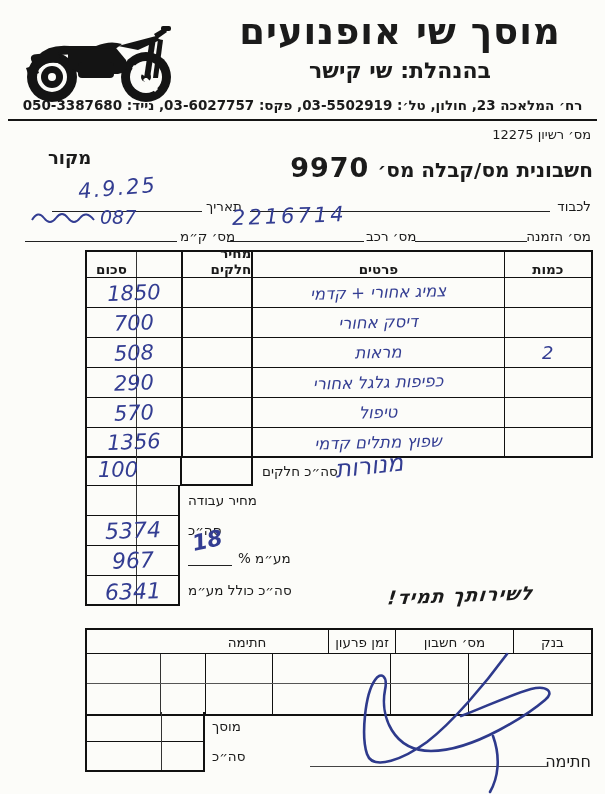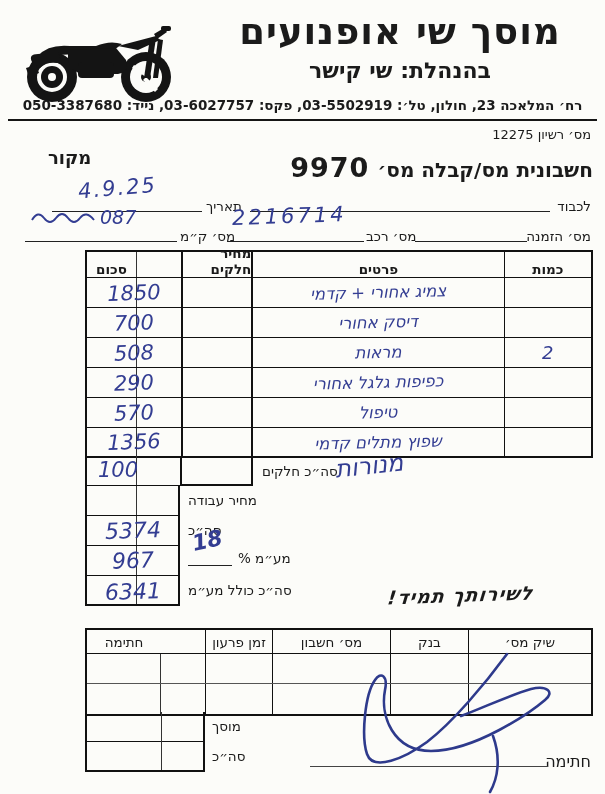--- a/index.html
+++ b/index.html
@@ -283,21 +283,20 @@
     <span class="totlabel">מע״מ %</span>
     <span class="fline"></span>
   </div>
   <div class="abs hw vat-pct">18</div>
   <div class="abs totlabel" style="top:582px; left:188px;">סה״כ כולל מע״מ</div>
 
   <div class="abs slogan">לשירותך תמיד!</div>
 
   <div class="abs tpay">
     <div class="trow phead">
-      <div class="p-chk">שיק מס׳</div>
       <div class="p-bank">בנק</div>
       <div class="p-acct">מס׳ חשבון</div>
       <div class="p-due">זמן פרעון</div>
       <div class="p-amt">
         <div class="amt-sub"></div>
         <div class="amt-main" style="display:flex;align-items:center;justify-content:center;">חתימה</div>
       </div>
     </div>
     <div class="trow prow">
       <div class="p-chk"></div>

